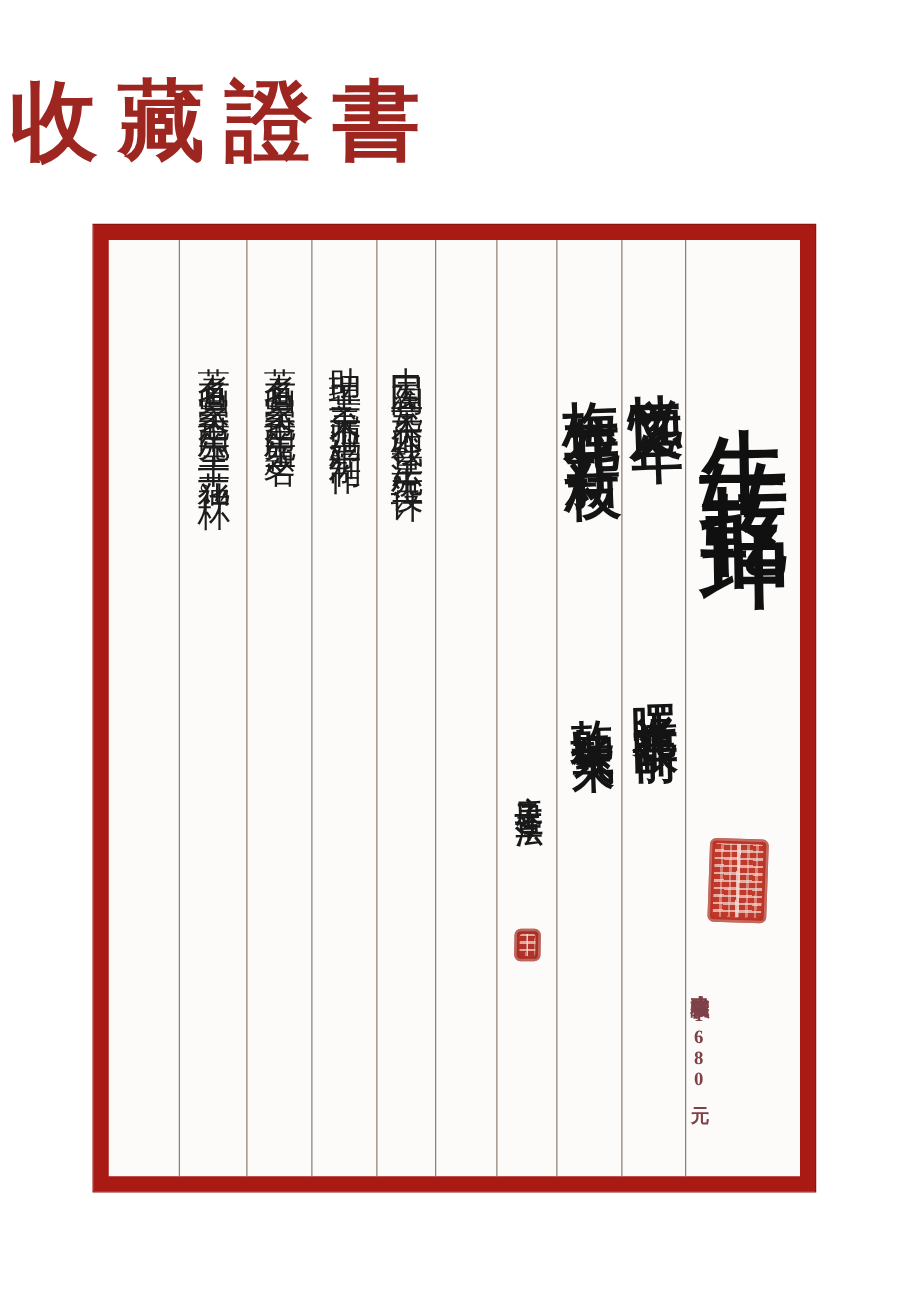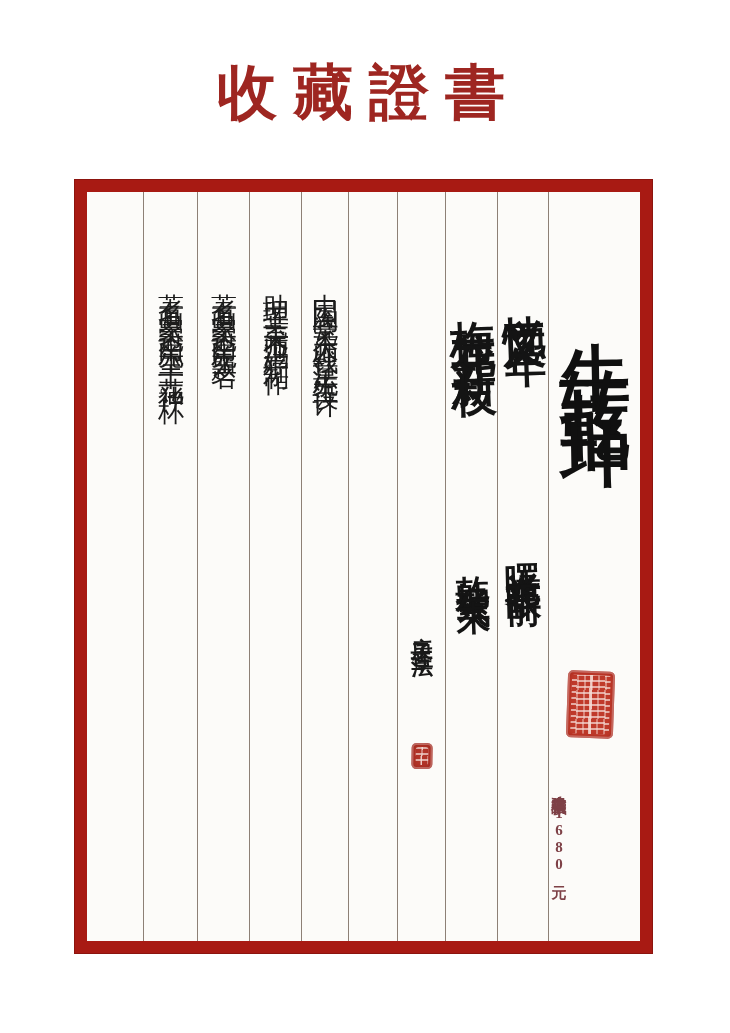--- a/index.html
+++ b/index.html
@@ -2,22 +2,22 @@
 <html><head>
 <meta charset="utf-8">
 <style>
   html,body{margin:0;padding:0;background:#ffffff;}
   .page{
     position:relative;width:730px;height:1033px;background:#ffffff;overflow:hidden;
     font-family:"Liberation Serif","DejaVu Serif",serif;
   }
   
   .title{
-    position:absolute;top:62px;left:0;right:0;text-align:center;
-    font-size:60px;line-height:1.05;font-weight:700;color:#9e2621;
+    position:absolute;top:62px;left:0;right:0;
+    font-size:70px;line-height:1.05;font-weight:700;color:#9e2621;
     letter-spacing:16px;margin-left:8px;white-space:nowrap;
   }
   
   .cert{
     position:absolute;left:75px;top:180px;width:577px;height:773px;
     box-sizing:border-box;border:12px solid #a81a13;background:#fcfbf9;
     display:flex;flex-direction:row;
     box-shadow:0 0 0 1px #8c140e;
   }
   .col{

